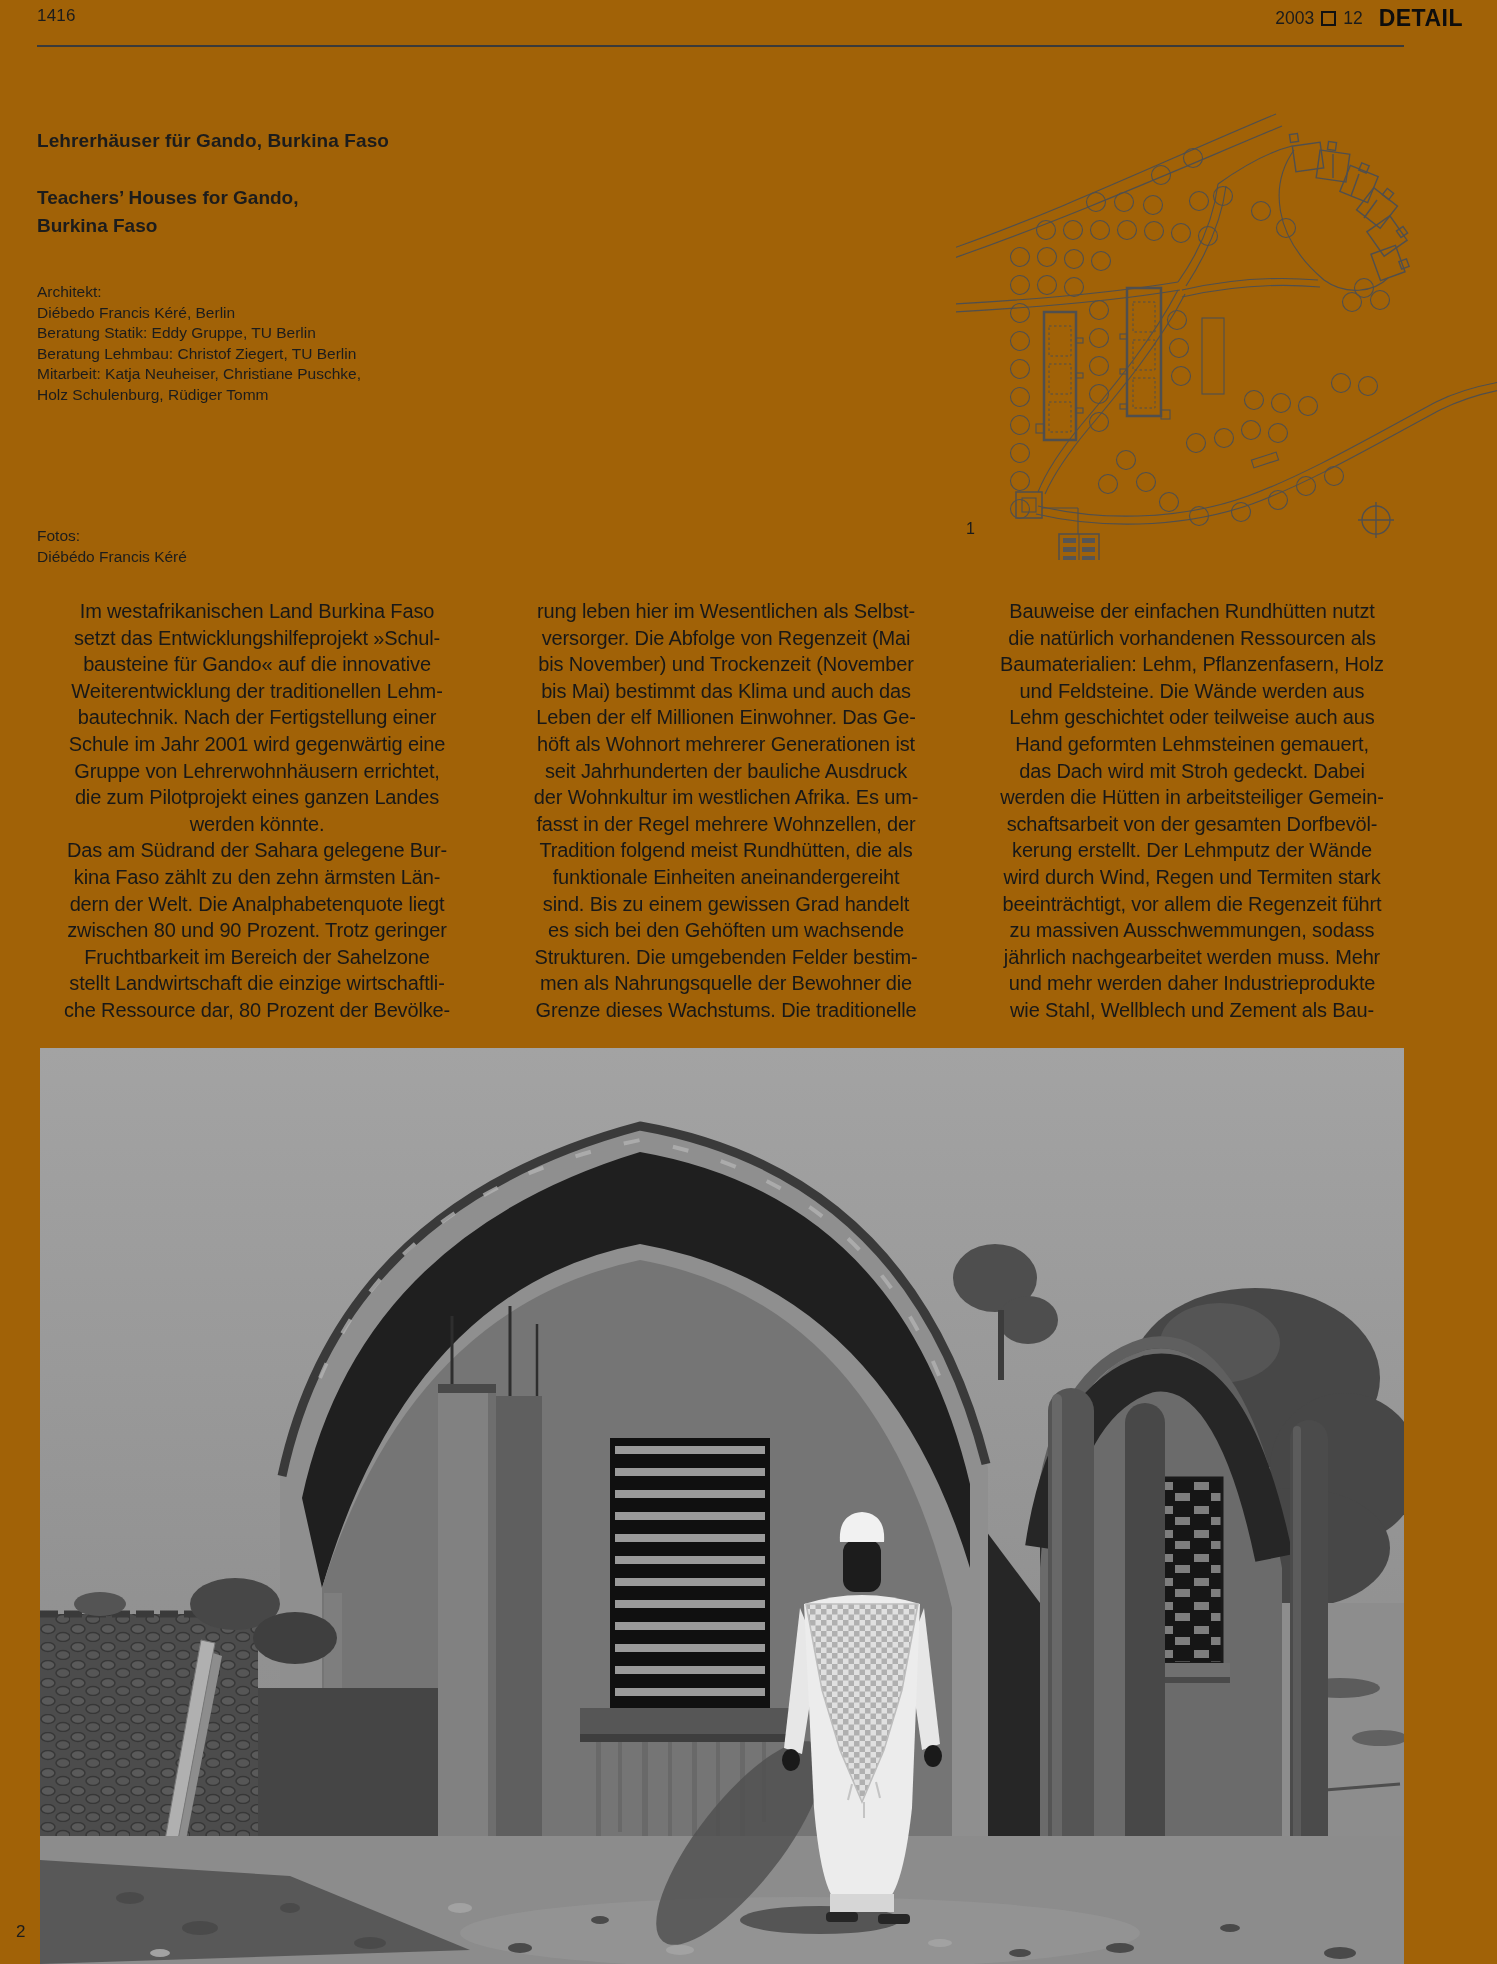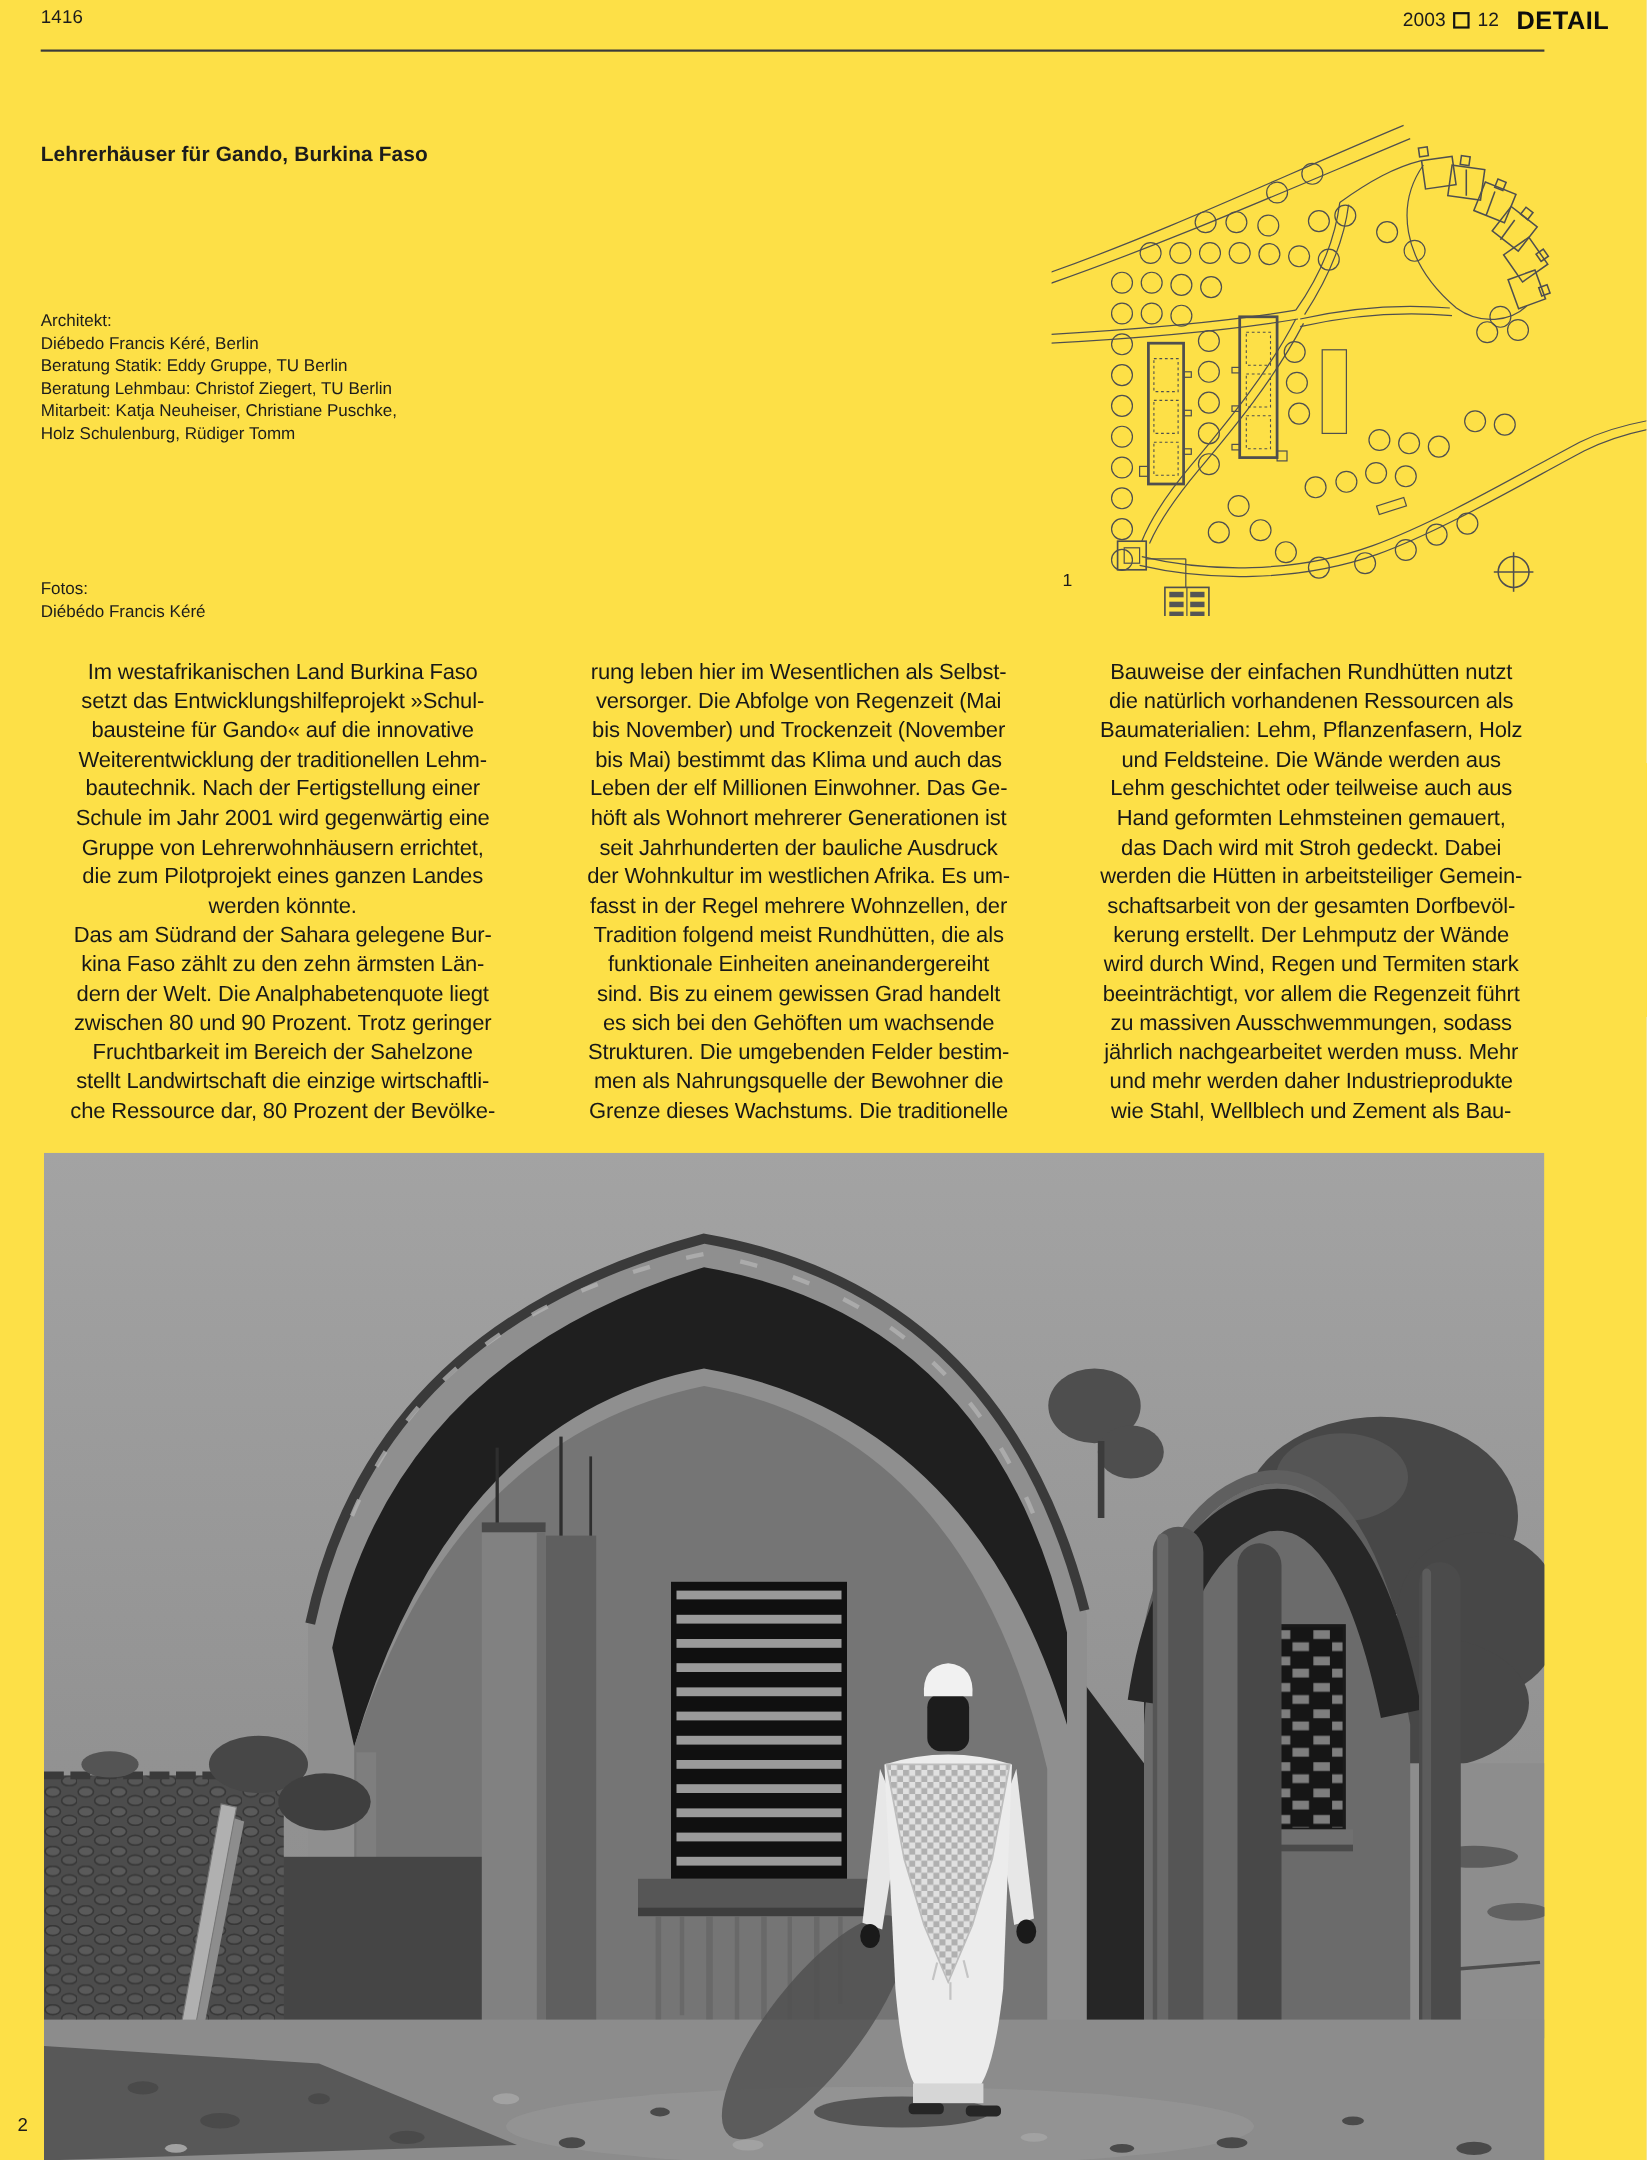--- a/index.html
+++ b/index.html
@@ -1,16 +1,16 @@
 <!DOCTYPE html>
 <html><head>
 <meta charset="utf-8">
 <style>
   html,body{margin:0;padding:0;background:#e8e8e8;}
-  .page{position:relative;width:1497px;height:1964px;background:#fde047;overflow:hidden;
+  .page{position:relative;width:1497px;height:1964px;background:#a16207;overflow:hidden;
         font-family:"Liberation Sans","DejaVu Sans",sans-serif;color:#1c1c1c;}
   .abs{position:absolute;}
   
   .hdr-num{left:37px;top:6px;font-size:17px;letter-spacing:.2px;}
   .hdr-right{top:5px;right:34px;display:flex;align-items:center;font-size:17.5px;}
   .issue-square{display:inline-block;width:11px;height:11px;border:2px solid #111;margin:0 7px;}
   .logo{font-weight:800;font-size:23px;letter-spacing:.5px;margin-left:16px;color:#0d0d0d;}
   .rule{left:37px;top:45px;width:1367px;height:2px;background:#3a3a3a;}
   
   .title-de{left:37px;top:130px;font-size:19px;font-weight:bold;letter-spacing:.1px;}
@@ -39,20 +39,24 @@
   <div class="abs hdr-num">1416</div>
   <div class="abs hdr-right">
     <span>2003</span>
     <span class="issue-square"></span>
     <span>12</span>
     <span class="logo">DETAIL</span>
   </div>
   <div class="abs rule"></div>
 
   <div class="abs title-de">Lehrerhäuser für Gando, Burkina Faso</div>
+  <div class="abs title-en">
+    <div>Teachers’ Houses for Gando,</div>
+    <div>Burkina Faso</div>
+  </div>
   <div class="abs credits">
       <div>Architekt:</div>
       <div>Diébedo Francis Kéré, Berlin</div>
       <div>Beratung Statik: Eddy Gruppe, TU Berlin</div>
       <div>Beratung Lehmbau: Christof Ziegert, TU Berlin</div>
       <div>Mitarbeit: Katja Neuheiser, Christiane Puschke,</div>
       <div>Holz Schulenburg, Rüdiger Tomm</div>
     </div>
   <div class="abs fotos">
     <div>Fotos:</div>

